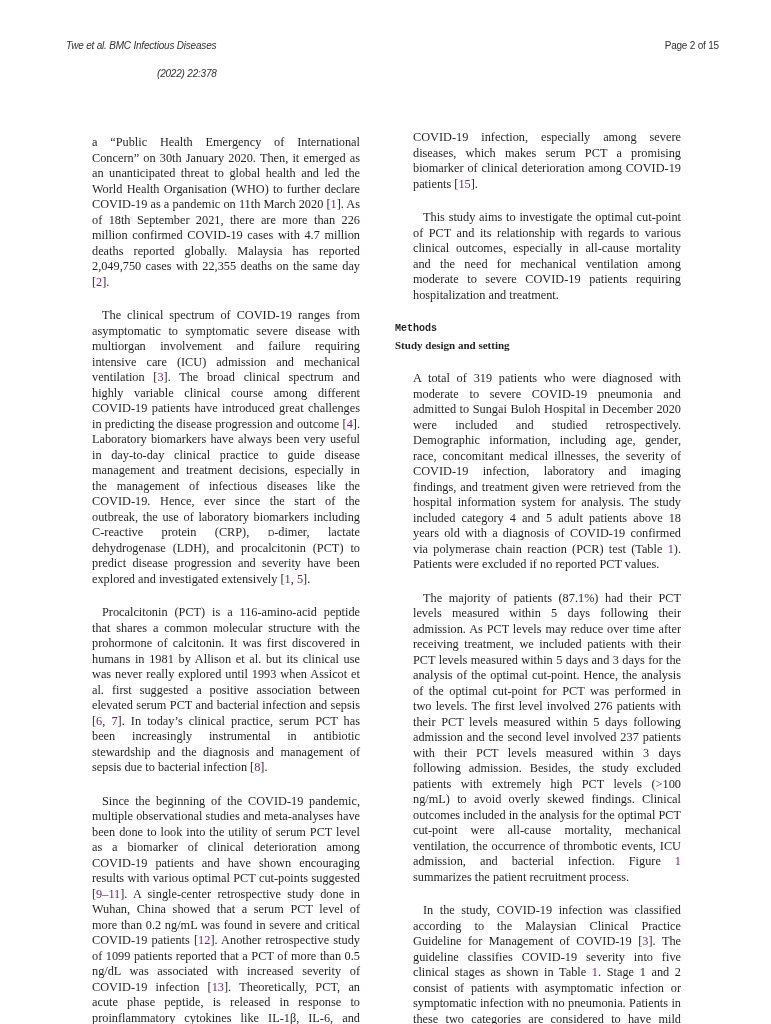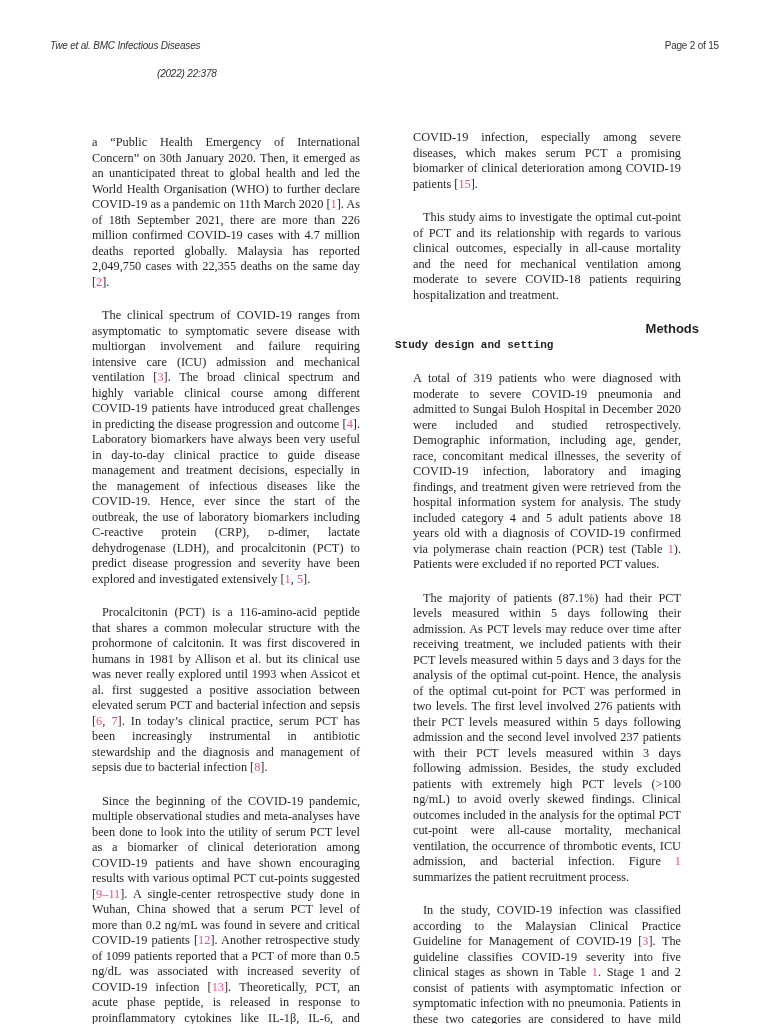--- a/index.html
+++ b/index.html
@@ -1,31 +1,31 @@
 <!DOCTYPE html>
 <html><head>
   <meta charset="utf-8">
   <style>
     html, body { margin: 0; padding: 0; background: #ffffff; }
     body { width: 771px; height: 1024px; position: relative; overflow: hidden; color: #231f20; }
     .header { position: absolute; top: 40px; left: 50px; right: 52px; height: 16px;
       font-family: "Liberation Sans", sans-serif; font-size: 10px; color: #333; }
-    .header .journal { font-style: italic; position: absolute; left: 0; top: 0; letter-spacing: -0.2px; }
+    .header .journal { font-style: italic; position: absolute; left: 16px; top: 0; letter-spacing: -0.2px; }
     .header .cite { font-style: italic; position: absolute; left: 107px; top: 0; letter-spacing: -0.2px; margin-top: 28px; }
     .header .page { position: absolute; right: 0; top: 0; letter-spacing: -0.2px; }
     .col { position: absolute; top: 117px; width: 304px;
       font-family: "Liberation Serif", serif; font-size: 12.3px; line-height: 15.5px;
       text-align: justify; hyphens: manual; }
     .col.left { left: 74px; }
     .col.right { left: 395px; top: 112px; }
     p { margin: 18px; }
     p.indent { text-indent: 10px; }
-    .ref { color: #ec4899; }
-    h2 { font-family: Liberation Sans, sans-serif; font-size: 13px; font-weight: bold; margin: 18px 0 1px 0; line-height: 16px; text-align: right; }
-    h3 { font-family: Liberation Mono, monospace; font-size: 11px; font-weight: bold; margin: 0 0 1px 0; line-height: 15px; text-align: left; }
+    .ref { color: #701a75; }
+    h2 { font-family: Liberation Mono, monospace; font-size: 10px; font-weight: bold; margin: 18px 0 1px 0; line-height: 16px; text-align: left; }
+    h3 { font-family: Liberation Serif, serif; font-size: 11px; font-weight: bold; margin: 0 0 1px 0; line-height: 15px; text-align: left; }
     .sc { font-variant: small-caps; }
   </style>
 </head>
 <body>
 
 <div class="header">
   <span class="journal">Twe et al. BMC Infectious Diseases</span>
   <span class="cite">(2022) 22:378</span>
   <span class="page">Page 2 of 15</span>
 </div>
@@ -36,21 +36,21 @@
   <p class="indent"><span>The clinical spectrum of COVID-19 ranges from asymptomatic to symptomatic severe disease with multiorgan involvement and failure requiring intensive care (ICU) admission and mechanical ventilation [</span><a class="ref">3</a><span>]. The broad clinical spectrum and highly variable clinical course among different COVID-19 patients have introduced great challenges in predicting the disease progression and outcome [</span><a class="ref">4</a><span>]. Laboratory biomarkers have always been very useful in day-to-day clinical practice to guide disease management and treatment decisions, especially in the management of infectious diseases like the COVID-19. Hence, ever since the start of the outbreak, the use of laboratory biomarkers including C-reactive protein (CRP), </span><span class="sc">d</span><span>-dimer, lactate dehydrogenase (LDH), and procalcitonin (PCT) to predict disease progression and severity have been explored and investigated extensively [</span><a class="ref">1</a><span>, </span><a class="ref">5</a><span>].</span></p>
 
   <p class="indent"><span>Procalcitonin (PCT) is a 116-amino-acid peptide that shares a common molecular structure with the prohormone of calcitonin. It was first discovered in humans in 1981 by Allison et al. but its clinical use was never really explored until 1993 when Assicot et al. first suggested a positive association between elevated serum PCT and bacterial infection and sepsis [</span><a class="ref">6</a><span>, </span><a class="ref">7</a><span>]. In today’s clinical practice, serum PCT has been increasingly instrumental in antibiotic stewardship and the diagnosis and management of sepsis due to bacterial infection [</span><a class="ref">8</a><span>].</span></p>
 
   <p class="indent"><span>Since the beginning of the COVID-19 pandemic, multiple observational studies and meta-analyses have been done to look into the utility of serum PCT level as a biomarker of clinical deterioration among COVID-19 patients and have shown encouraging results with various optimal PCT cut-points suggested [</span><a class="ref">9–11</a><span>]. A single-center retrospective study done in Wuhan, China showed that a serum PCT level of more than 0.2 ng/mL was found in severe and critical COVID-19 patients [</span><a class="ref">12</a><span>]. Another retrospective study of 1099 patients reported that a PCT of more than 0.5 ng/dL was associated with increased severity of COVID-19 infection [</span><a class="ref">13</a><span>]. Theoretically, PCT, an acute phase peptide, is released in response to proinflammatory cytokines like IL-1β, IL-6, and TNF-α typically induced by bacterial infection and are not seen in viral infections [</span><a class="ref">14</a><span>]. However, it was found that these pro-inflammatory cytokines are also raised in</span></p>
 </div>
 
 <div class="col right">
   <p><span>COVID-19 infection, especially among severe diseases, which makes serum PCT a promising biomarker of clinical deterioration among COVID-19 patients [</span><a class="ref">15</a><span>].</span></p>
 
-  <p class="indent">This study aims to investigate the optimal cut-point of PCT and its relationship with regards to various clinical outcomes, especially in all-cause mortality and the need for mechanical ventilation among moderate to severe COVID-18 patients requiring hospitalization and treatment.</p>
+  <p class="indent">This study aims to investigate the optimal cut-point of PCT and its relationship with regards to various clinical outcomes, especially in all-cause mortality and the need for mechanical ventilation among moderate to severe COVID-19 patients requiring hospitalization and treatment.</p>
 
   <h2>Methods</h2>
   <h3>Study design and setting</h3>
 
   <p><span>A total of 319 patients who were diagnosed with moderate to severe COVID-19 pneumonia and admitted to Sungai Buloh Hospital in December 2020 were included and studied retrospectively. Demographic information, including age, gender, race, concomitant medical illnesses, the severity of COVID-19 infection, laboratory and imaging findings, and treatment given were retrieved from the hospital information system for analysis. The study included category 4 and 5 adult patients above 18 years old with a diagnosis of COVID-19 confirmed via polymerase chain reaction (PCR) test (Table </span><a class="ref">1</a><span>). Patients were excluded if no reported PCT values.</span></p>
 
   <p class="indent"><span>The majority of patients (87.1%) had their PCT levels measured within 5 days following their admission. As PCT levels may reduce over time after receiving treatment, we included patients with their PCT levels measured within 5 days and 3 days for the analysis of the optimal cut-point. Hence, the analysis of the optimal cut-point for PCT was performed in two levels. The first level involved 276 patients with their PCT levels measured within 5 days following admission and the second level involved 237 patients with their PCT levels measured within 3 days following admission. Besides, the study excluded patients with extremely high PCT levels (&gt;100 ng/mL) to avoid overly skewed findings. Clinical outcomes included in the analysis for the optimal PCT cut-point were all-cause mortality, mechanical ventilation, the occurrence of thrombotic events, ICU admission, and bacterial infection. Figure </span><a class="ref">1</a><span> summarizes the patient recruitment process.</span></p>
 
   <p class="indent"><span>In the study, COVID-19 infection was classified according to the Malaysian Clinical Practice Guideline for Management of COVID-19 [</span><a class="ref">3</a><span>]. The guideline classifies COVID-19 severity into five clinical stages as shown in Table </span><a class="ref">1</a><span>. Stage 1 and 2 consist of patients with asymptomatic infection or symptomatic infection with no pneumonia. Patients in these two categories are considered to have mild disease. Patients with stage 3 disease have lung involvement or pneumonia, but have not experienced hypoxemia, while stage 4 and 5 consist of critically</span></p>
 </div>

